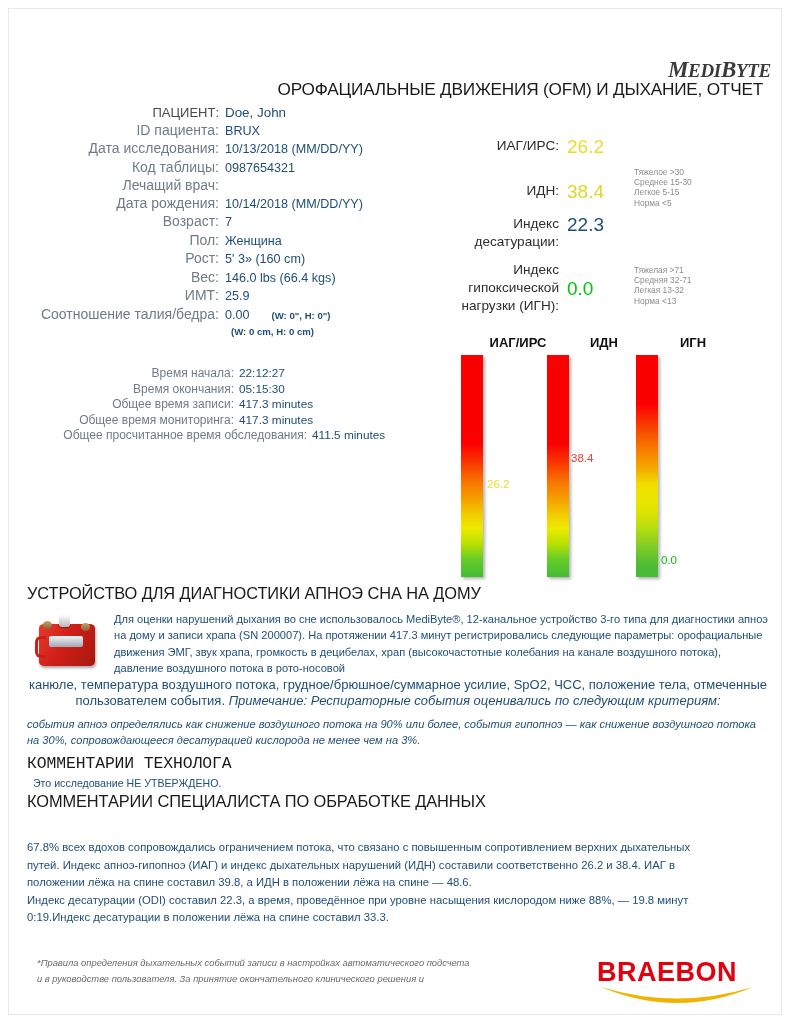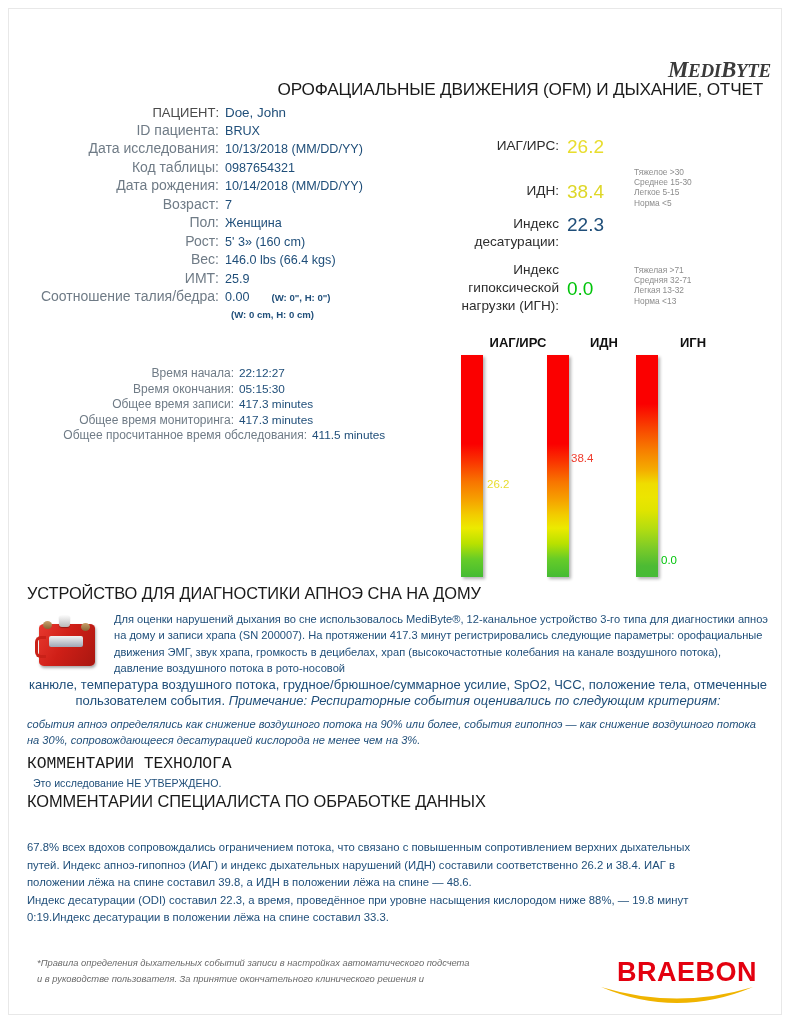--- a/index.html
+++ b/index.html
@@ -309,21 +309,21 @@
     right: 24px; top: 948px;
     width: 160px; height: 56px;
   }
   .braebon-text {
     font-family: "Liberation Sans", sans-serif;
     font-size: 27px;
     font-weight: bold;
     color: #e3000f;
     letter-spacing: 0.5px;
     line-height: 30px;
-    text-align: right;
+    text-align: left;
   }
   .braebon-swoosh {
     position: absolute;
     left: 2px; top: 28px;
     width: 156px; height: 26px;
     overflow: hidden;
   }
 </style>
 </head>
 <body>
@@ -345,20 +345,24 @@
       <div class="pinfo-label">ID пациента:</div>
       <div class="pinfo-value">BRUX</div>
     </div>
     <div class="pinfo-row">
       <div class="pinfo-label">Дата исследования:</div>
       <div class="pinfo-value">10/13/2018 (MM/DD/YY)</div>
     </div>
     <div class="pinfo-row">
       <div class="pinfo-label">Код таблицы:</div>
       <div class="pinfo-value">0987654321</div>
+    </div>
+    <div class="pinfo-row">
+      <div class="pinfo-label">Лечащий врач:</div>
+      <div class="pinfo-value"></div>
     </div>
     <div class="pinfo-row">
       <div class="pinfo-label">Дата рождения:</div>
       <div class="pinfo-value">10/14/2018 (MM/DD/YY)</div>
     </div>
     <div class="pinfo-row">
       <div class="pinfo-label">Возраст:</div>
       <div class="pinfo-value">7</div>
     </div>
     <div class="pinfo-row">

